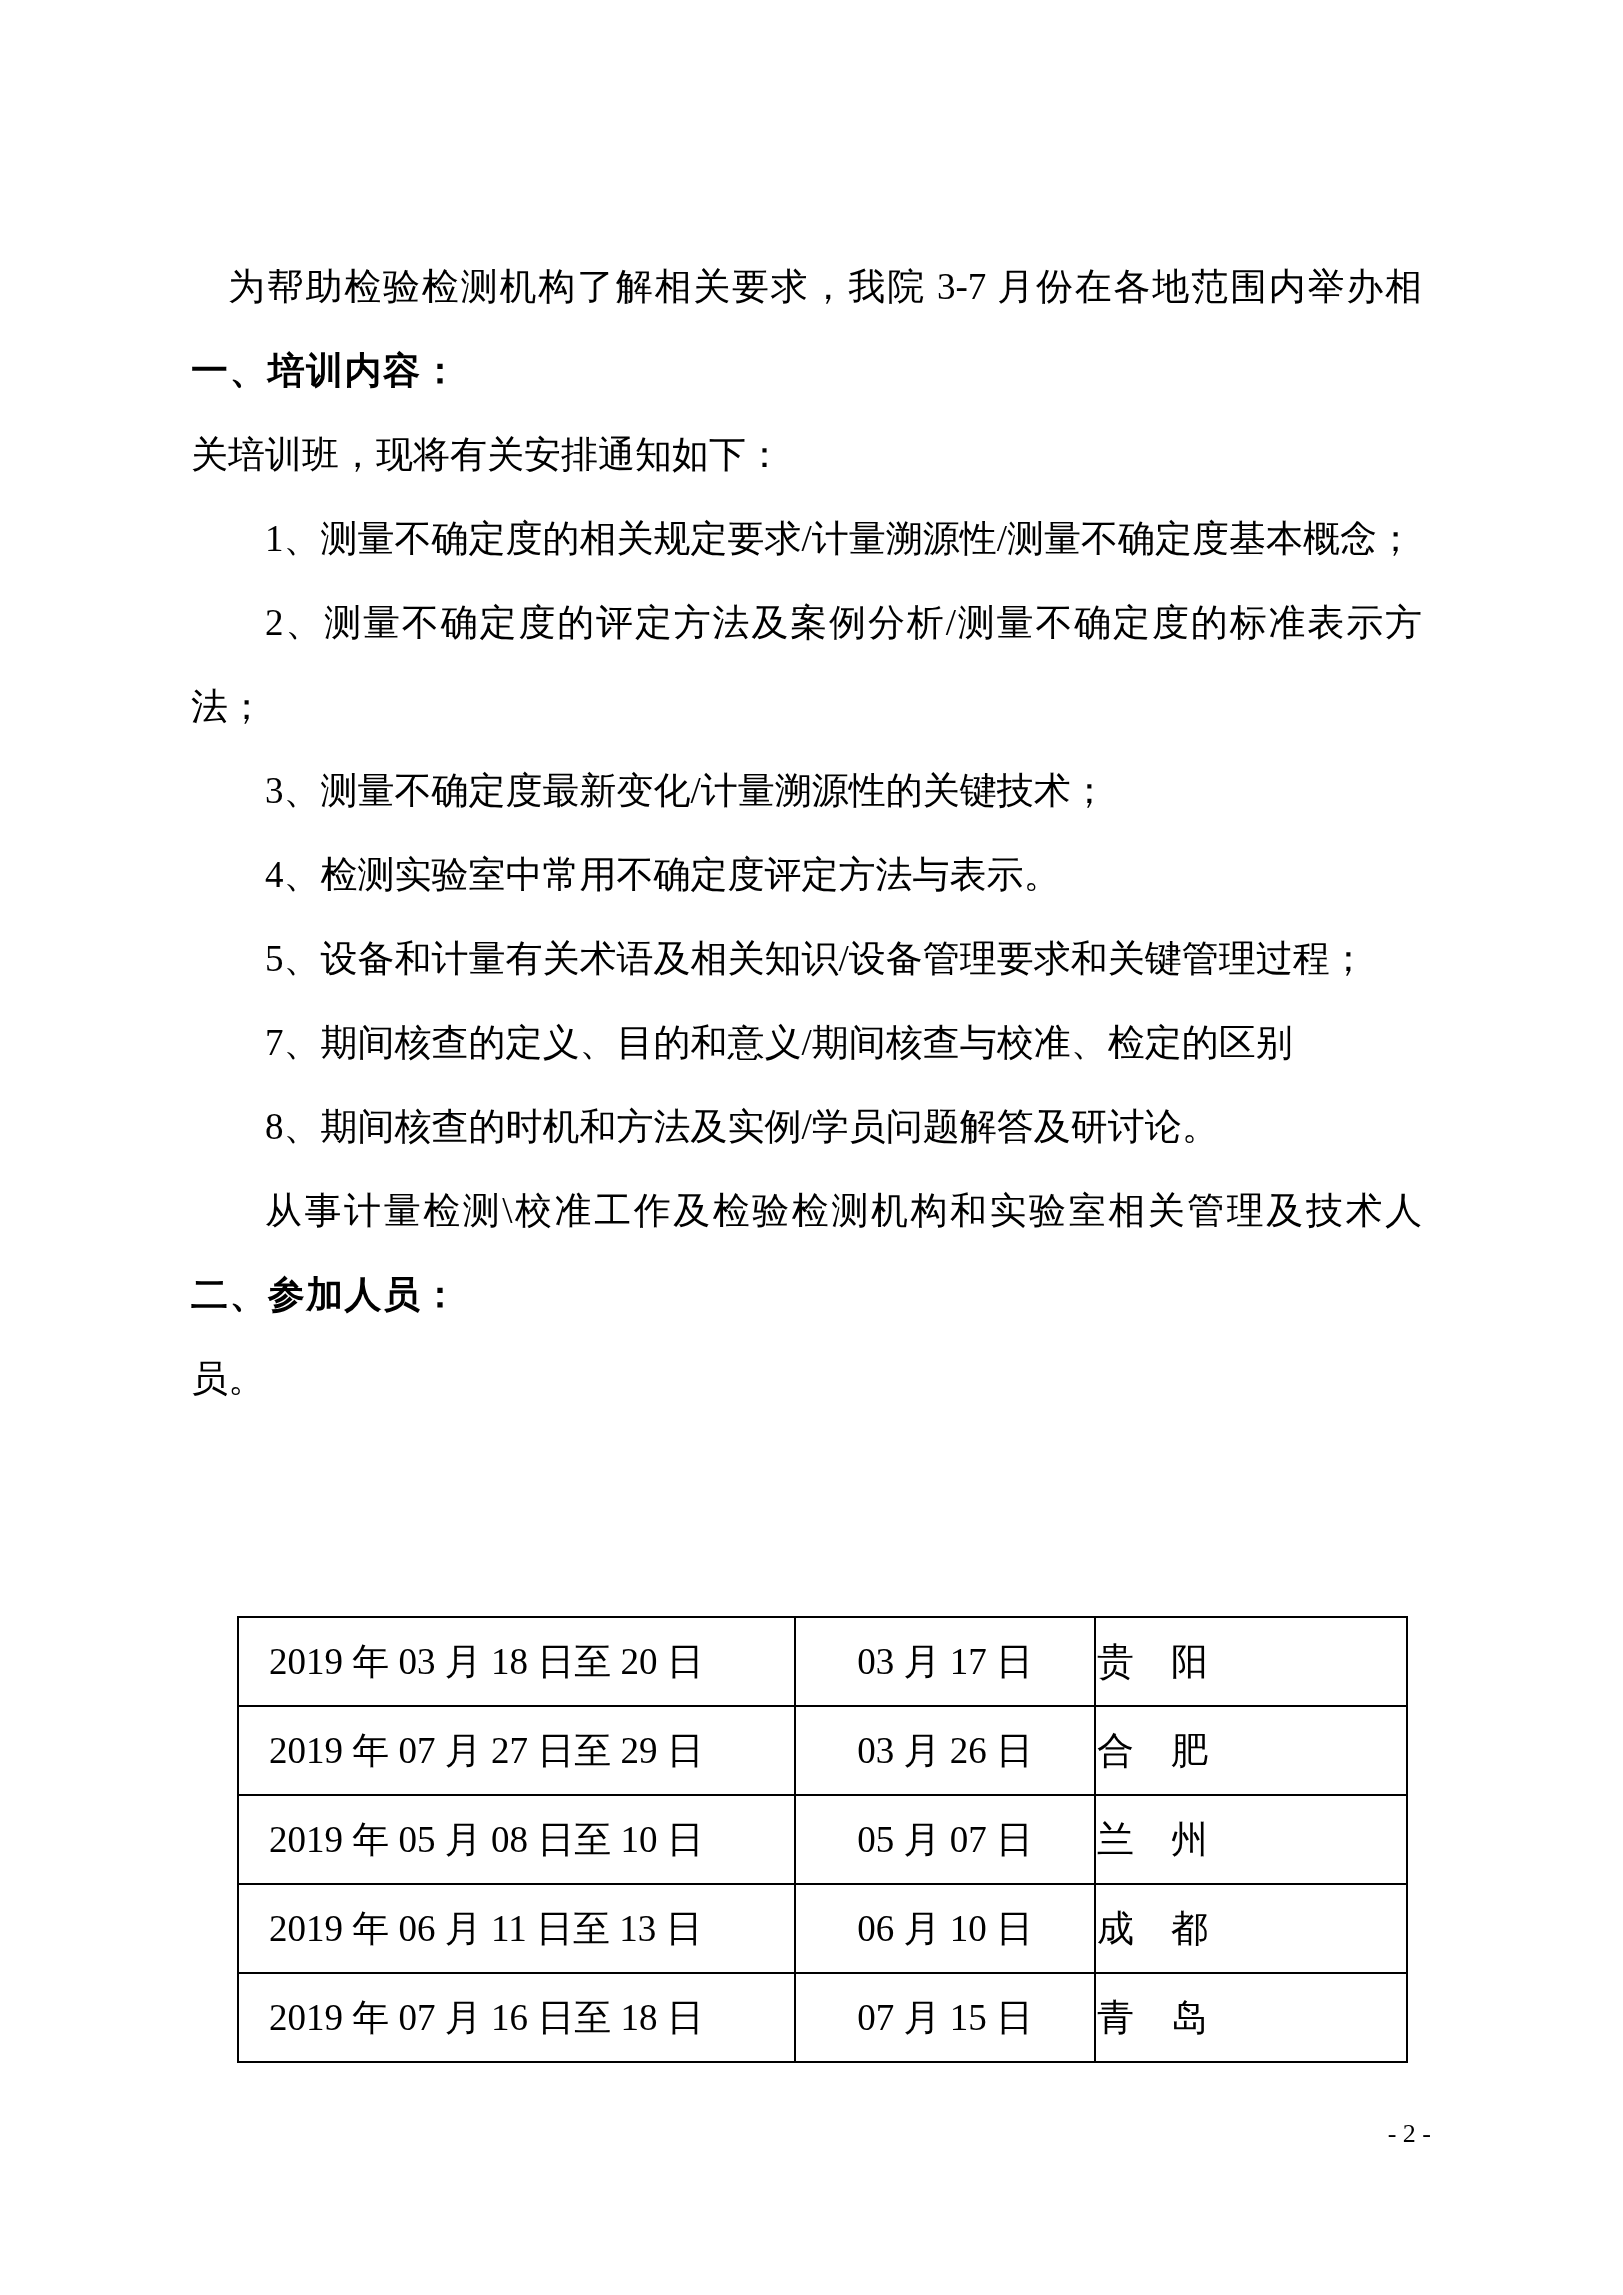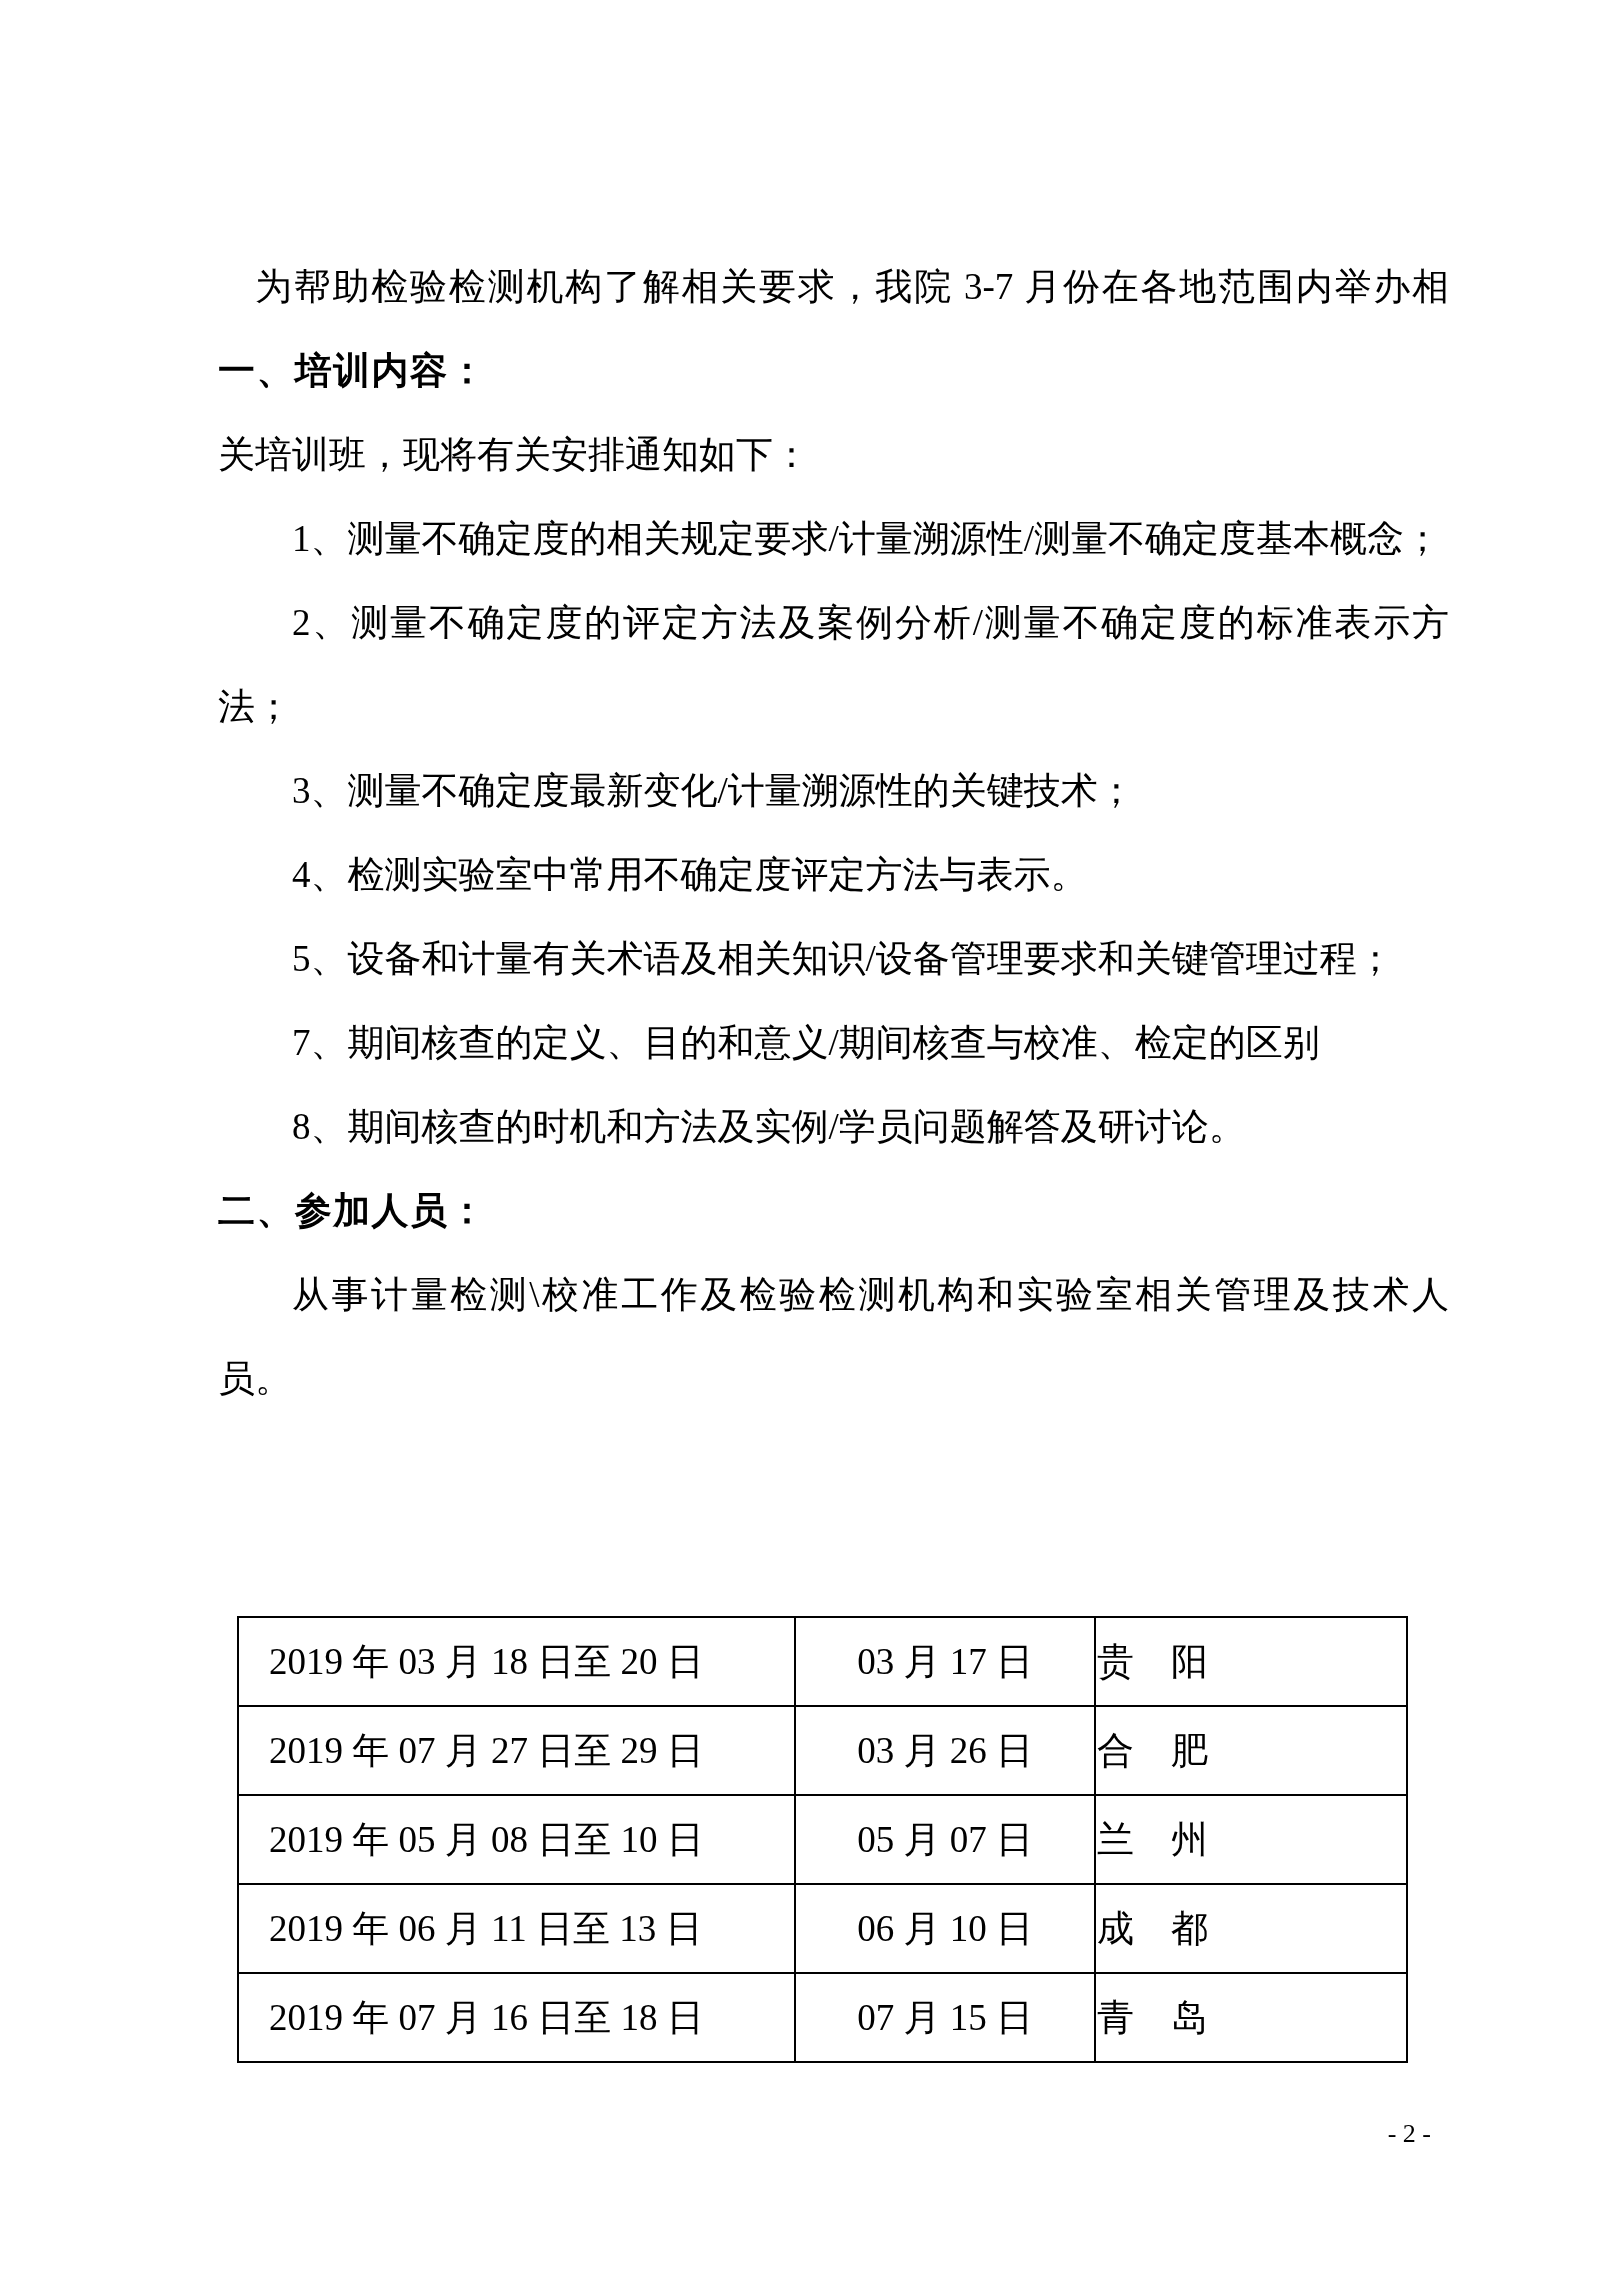--- a/index.html
+++ b/index.html
@@ -11,21 +11,21 @@
     position: relative;
     width: 1623px;
     height: 2295px;
     background: #ffffff;
     color: #000000;
     font-family: "Liberation Serif", "DejaVu Serif", serif;
     overflow: hidden;
   }
   .content {
     position: absolute;
-    left: 218px;
+    left: 191px;
     top: 245px;
     width: 1231px;
   }
   .line {
     font-size: 37px;
     line-height: 84px;
     height: 84px;
     white-space: nowrap;
     text-align: left;
   }
@@ -82,22 +82,22 @@
       <div class="line indent0 heading">一、培训内容：</div>
       <div class="line indent0">关培训班，现将有关安排通知如下：</div>
       <div class="line indent2">1、测量不确定度的相关规定要求/计量溯源性/测量不确定度基本概念；</div>
       <div class="line indent2 fill">2、测量不确定度的评定方法及案例分析/测量不确定度的标准表示方</div>
       <div class="line indent0">法；</div>
       <div class="line indent2">3、测量不确定度最新变化/计量溯源性的关键技术；</div>
       <div class="line indent2">4、检测实验室中常用不确定度评定方法与表示。</div>
       <div class="line indent2">5、设备和计量有关术语及相关知识/设备管理要求和关键管理过程；</div>
       <div class="line indent2">7、期间核查的定义、目的和意义/期间核查与校准、检定的区别</div>
       <div class="line indent2">8、期间核查的时机和方法及实例/学员问题解答及研讨论。</div>
+      <div class="line indent2 fill">从事计量检测\校准工作及检验检测机构和实验室相关管理及技术人</div>
       <div class="line indent0 heading">二、参加人员：</div>
-      <div class="line indent2 fill">从事计量检测\校准工作及检验检测机构和实验室相关管理及技术人</div>
       <div class="line indent0">员。</div>
     </div>
 
   <table class="schedule">
     <colgroup>
       <col style="width:557px">
       <col style="width:300px">
       <col style="width:312px">
     </colgroup>
     <tbody>

